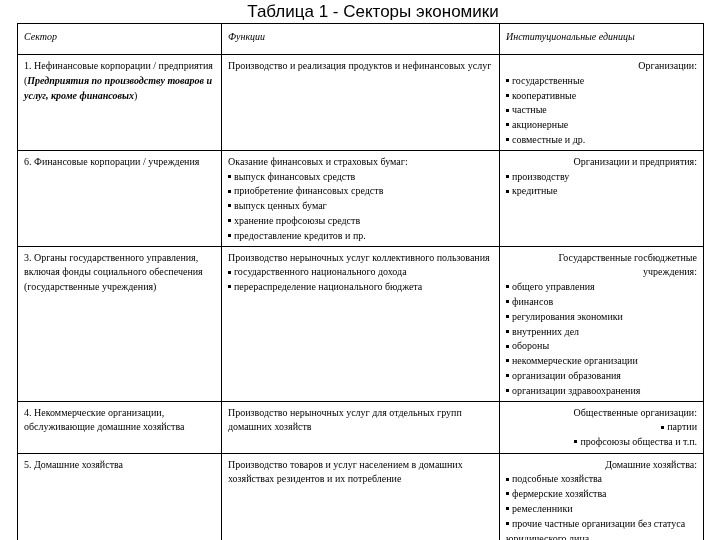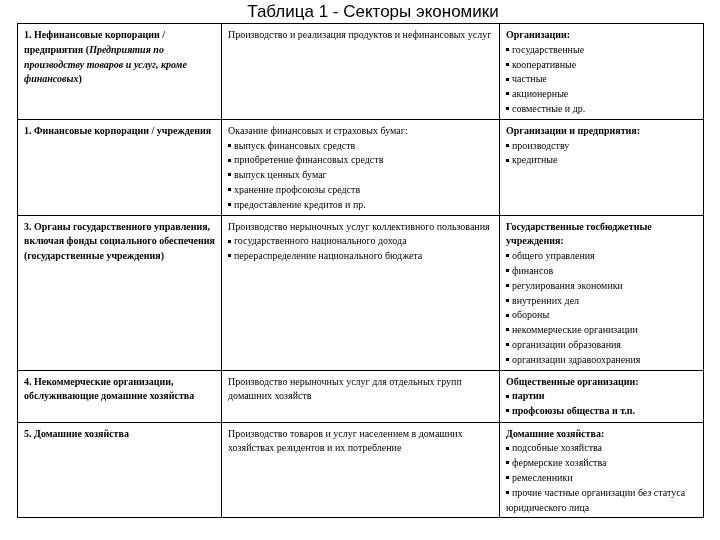--- a/index.html
+++ b/index.html
@@ -20,38 +20,43 @@
     }
     col.c1 { width: 204px; }
     col.c2 { width: 278px; }
     col.c3 { width: 204px; }
     tr.hdr th { height: 22px; font-style: italic; padding-top: 6px; }
     tr.r1 td { height: 88px; }
     tr.r2 td { height: 86px; }
     tr.r3 td { height: 143px; margin-left: 39px; }
     tr.r4 td { height: 45px; }
     tr.r5 td { height: 87px; }
-    .b { font-weight: bold; }
+    .b { font-weight: normal; text-align: right; }
     .bi { font-weight: bold; font-style: italic; }
     .li { display: block; }
     .bullet { display: inline-block; width: 3px; height: 3px; background: #000; margin: 0 3px 2px 0; vertical-align: middle; }
     .line { display: block; }
   </style>
 </head>
 <body>
 
 <div class="title">Таблица 1 - Секторы экономики</div>
 
 <table class="sectors">
   <colgroup>
       <col class="c1">
       <col class="c2">
       <col class="c3">
     </colgroup>
   <tbody>
+      <tr class="hdr">
+    <th>Сектор</th>
+    <th>Функции</th>
+    <th>Институциональные единицы</th>
+  </tr>
 
   <tr class="r1">
     <td>
       <span class="b">1. Нефинансовые корпорации / предприятия</span>
       <span class="b">(</span><span class="bi">Предприятия по производству товаров и услуг, кроме финансовых</span><span class="b">)</span>
     </td>
     <td>
       <span class="line">Производство и реализация продуктов и нефинансовых услуг</span>
     </td>
     <td>
@@ -59,21 +64,21 @@
       <span class="li"><span class="bullet"></span><span>государственные</span></span>
       <span class="li"><span class="bullet"></span><span>кооперативные</span></span>
       <span class="li"><span class="bullet"></span><span>частные</span></span>
       <span class="li"><span class="bullet"></span><span>акционерные</span></span>
       <span class="li"><span class="bullet"></span><span>совместные и др.</span></span>
     </td>
   </tr>
 
   <tr class="r2">
     <td>
-      <span class="b">1. Финансовые корпорации / учреждения</span>
+      <span class="b">6. Финансовые корпорации / учреждения</span>
     </td>
     <td>
       <span class="line">Оказание финансовых и страховых бумаг:</span>
       <span class="li"><span class="bullet"></span><span>выпуск финансовых средств</span></span>
       <span class="li"><span class="bullet"></span><span>приобретение финансовых средств</span></span>
       <span class="li"><span class="bullet"></span><span>выпуск ценных бумаг</span></span>
       <span class="li"><span class="bullet"></span><span>хранение профсоюзы средств</span></span>
       <span class="li"><span class="bullet"></span><span>предоставление кредитов и пр.</span></span>
     </td>
     <td>

